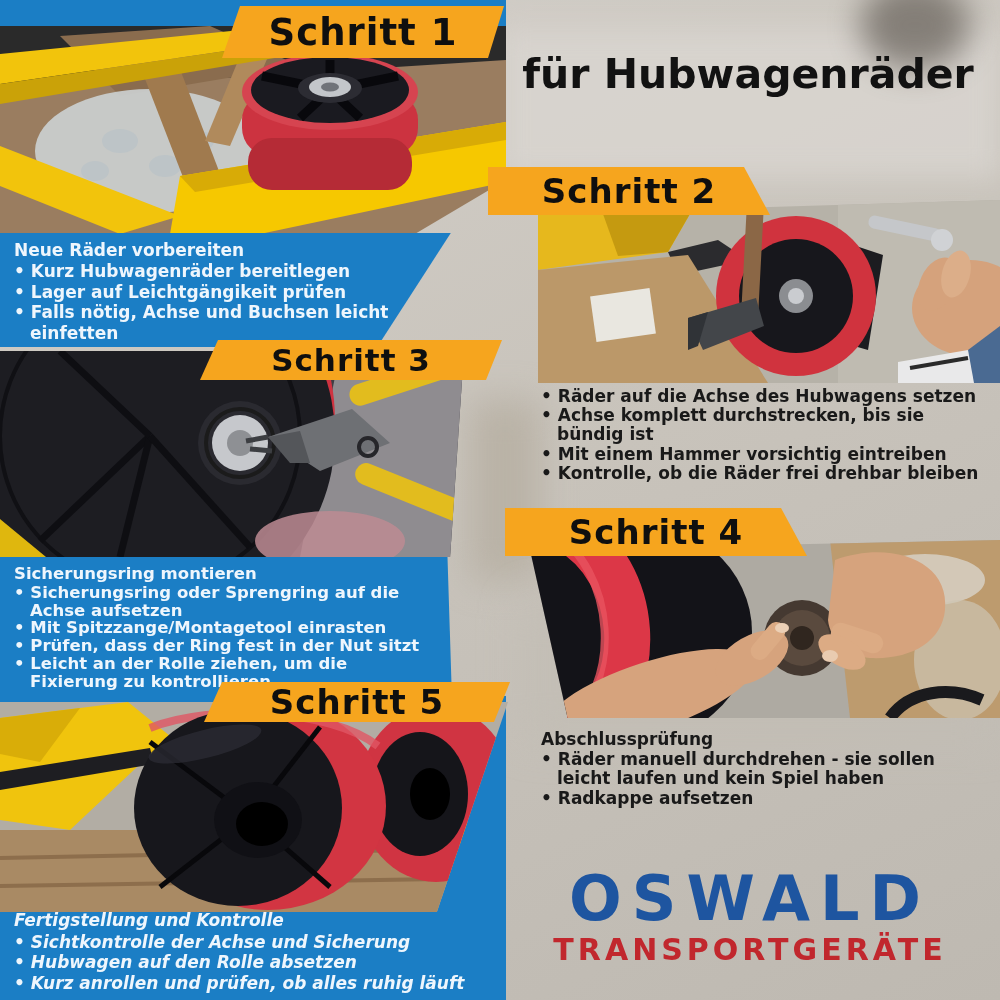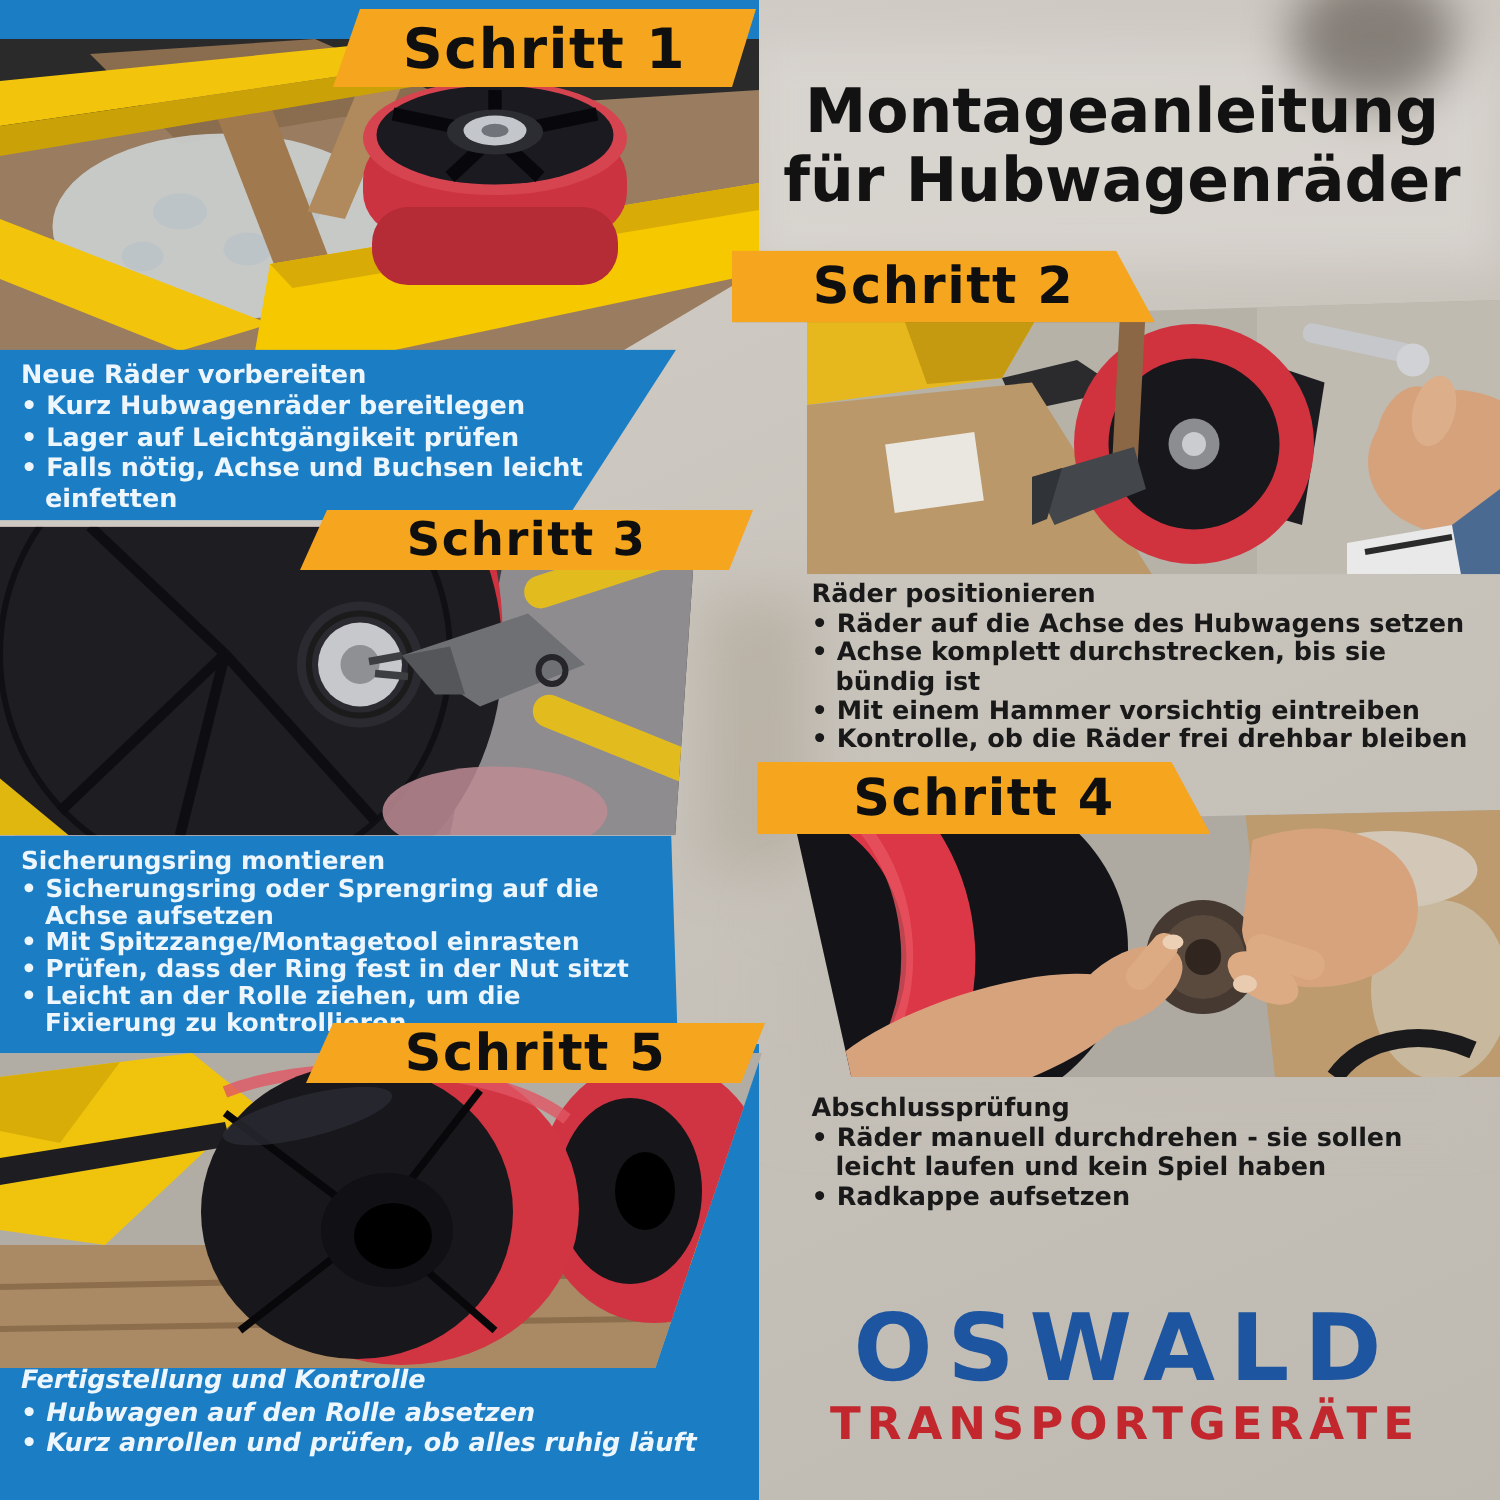--- a/index.html
+++ b/index.html
@@ -239,35 +239,33 @@
     </svg>
   </div>
 
   <div class="abs banner banner-left banner-s1">Schritt 1</div>
   <div class="abs banner banner-right banner-s2">Schritt 2</div>
   <div class="abs banner banner-left banner-s3">Schritt 3</div>
   <div class="abs banner banner-right banner-s4">Schritt 4</div>
   <div class="abs banner banner-left banner-s5">Schritt 5</div>
 
   <div class="abs title">
-    <div>Montageanleitung</div>
     <div>für Hubwagenräder</div>
   </div>
 
   <div class="abs step-text text-blue t1">
     <div class="step-heading">Neue Räder vorbereiten</div>
     <ul class="step-bullets">
         <li>Kurz Hubwagenräder bereitlegen</li>
         <li>Lager auf Leichtgängikeit prüfen</li>
         <li>Falls nötig, Achse und Buchsen leicht einfetten</li>
       </ul>
   </div>
 
   <div class="abs step-text text-dark t2">
-    <div class="step-heading">Räder positionieren</div>
     <ul class="step-bullets">
         <li>Räder auf die Achse des Hubwagens setzen</li>
         <li>Achse komplett durchstrecken, bis sie bündig ist</li>
         <li>Mit einem Hammer vorsichtig eintreiben</li>
         <li>Kontrolle, ob die Räder frei drehbar bleiben</li>
       </ul>
   </div>
 
   <div class="abs step-text text-blue t3">
     <div class="step-heading">Sicherungsring montieren</div>
@@ -283,20 +281,21 @@
     <div class="step-heading">Abschlussprüfung</div>
     <ul class="step-bullets">
         <li>Räder manuell durchdrehen - sie sollen leicht laufen und kein Spiel haben</li>
         <li>Radkappe aufsetzen</li>
       </ul>
   </div>
 
   <div class="abs step-text text-blue t5">
     <div class="step-heading">Fertigstellung und Kontrolle</div>
     <ul class="step-bullets">
+        <li>Sichtkontrolle der Achse und Sicherung</li>
         <li>Hubwagen auf den Rolle absetzen</li>
         <li>Kurz anrollen und prüfen, ob alles ruhig läuft</li>
       </ul>
   </div>
 
   <div class="abs logo">
     <div class="logo-primary">OSWALD</div>
     <div class="logo-secondary">TRANSPORTGERÄTE</div>
   </div>
 

